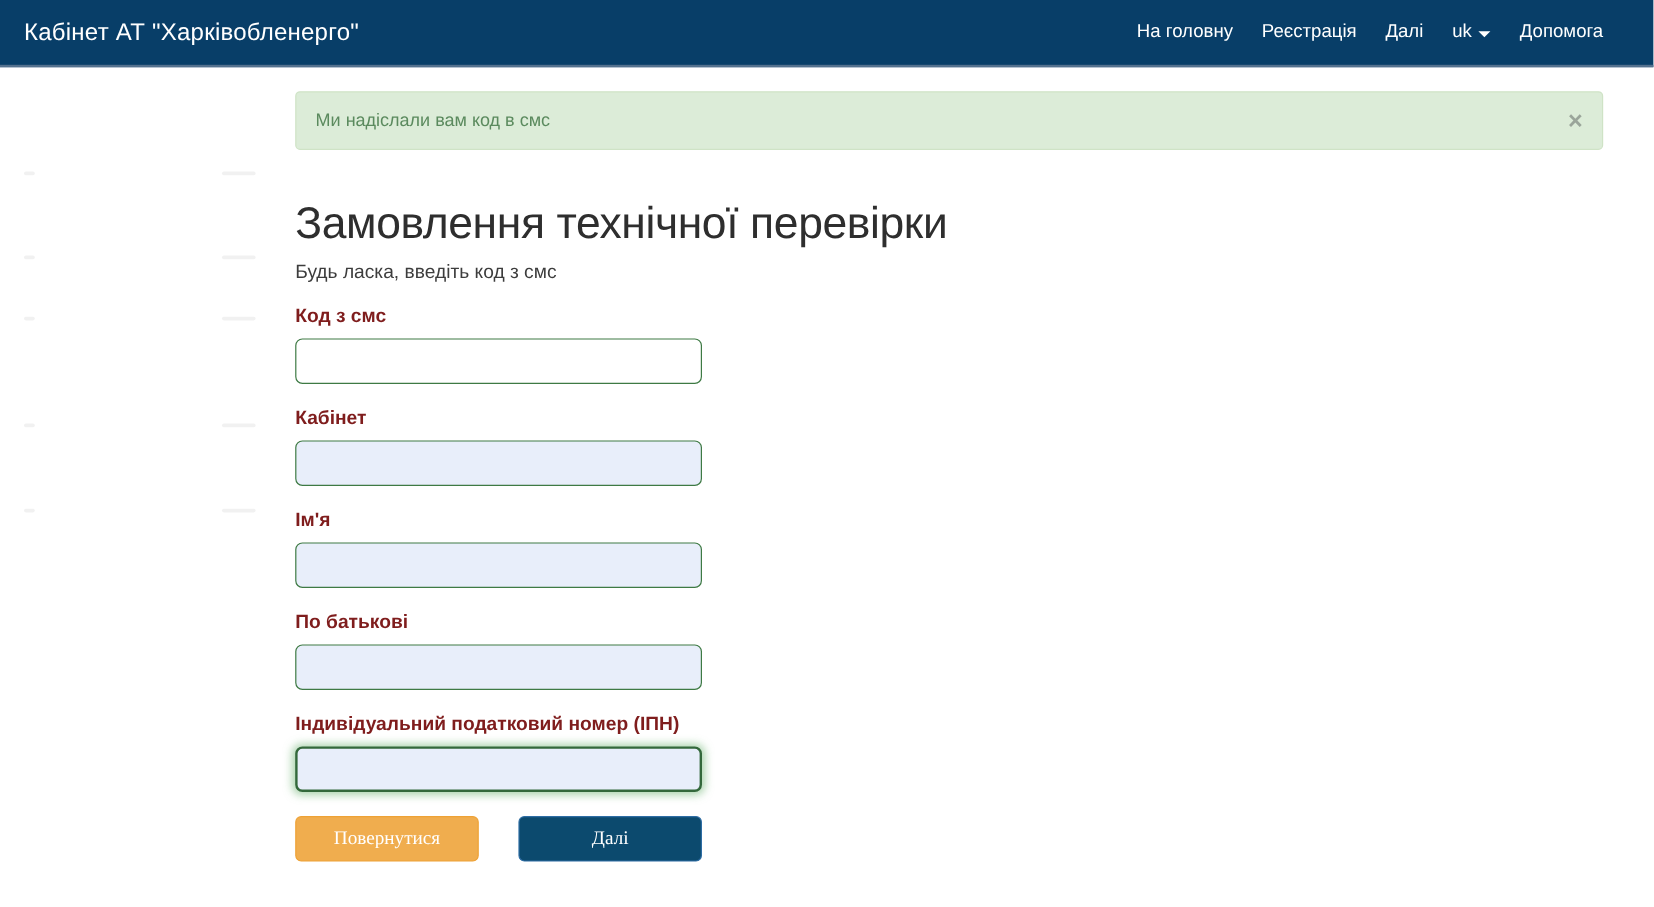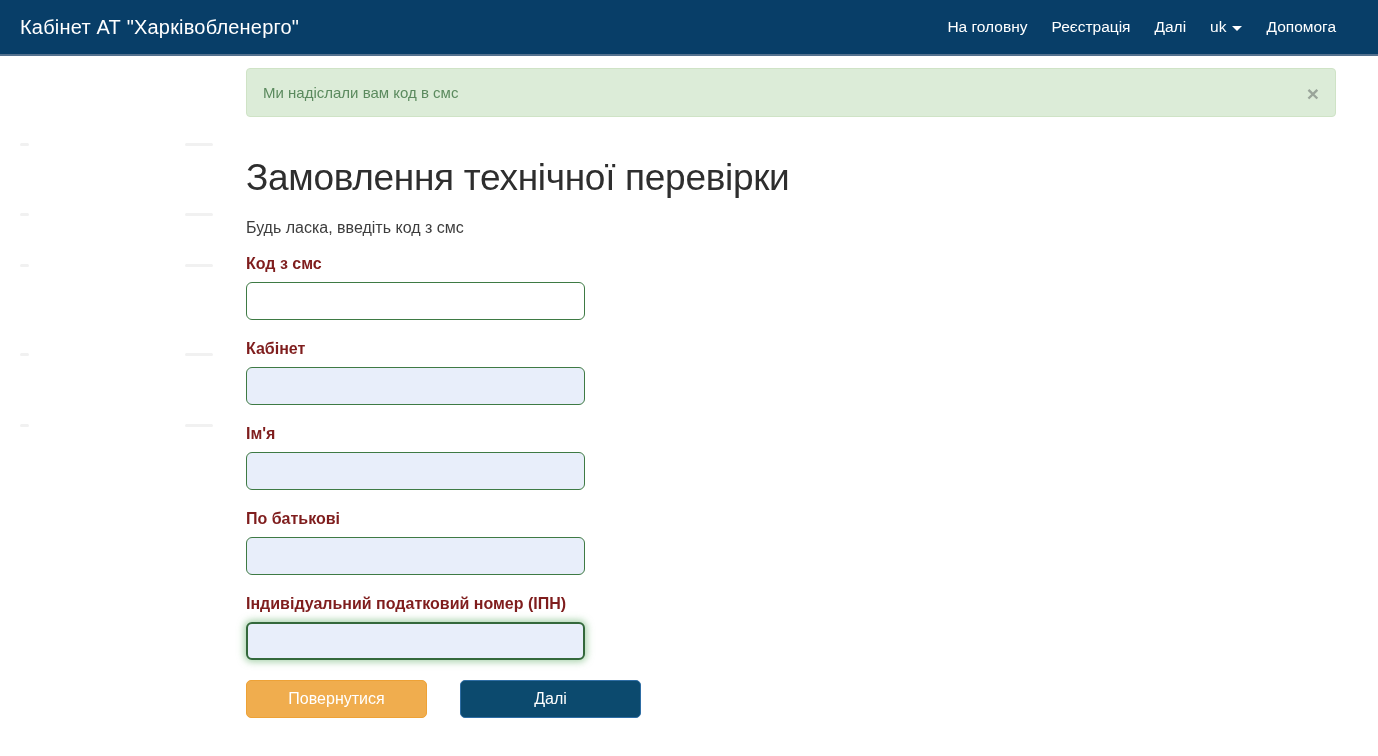--- a/index.html
+++ b/index.html
@@ -31,59 +31,59 @@
   
   .faint-rail { position: absolute; left: 0; top: 56px; width: 240px; height: 700px; pointer-events: none; }
   .faint-row { position: absolute; height: 3px; background: #f1f1f1; border-radius: 2px; }
   .faint-row.tick { left: 20px; width: 9px; }
   .faint-row.dash { left: 185px; width: 28px; }
 
   
   .content { margin-left: 246px; width: 1090px; }
 
   .alert {
-    margin-top: 12px; background: #dcecd8; border: 1px solid #cfe3c6;
+    margin-top: 20px; background: #dcecd8; border: 1px solid #cfe3c6;
     border-radius: 4px; padding: 15px 16px; position: relative;
     color: #5b8a5e; font-size: 15px;
   }
   .alert-close {
     position: absolute; right: 16px; top: 50%; transform: translateY(-50%);
     color: #9aa59a; font-size: 21px; font-weight: bold; line-height: 1;
     cursor: pointer; background: none; border: none;
     font-family: "Liberation Sans", sans-serif;
   }
 
   h1.page-title {
     margin-top: 40px; font-size: 37px; font-weight: 400; color: #2e2e2e;
     letter-spacing: -0.3px;
   }
-  .page-subtitle { margin-top: 20px; font-size: 16px; color: #3d3d3d; }
+  .page-subtitle { margin-top: 12px; font-size: 16px; color: #3d3d3d; }
 
   form.order-form { margin-top: 17px; }
   .form-group { margin-bottom: 19px; }
   .form-label {
     display: block; color: #7f1d1d; font-size: 16px; font-weight: bold;
     margin-bottom: 8px; line-height: 20px;
   }
   .form-input {
     width: 339px; height: 38px; border: 1px solid #3e7a44; border-radius: 6px;
     background: #ffffff; font-size: 16px; padding: 0 10px; color: #333;
     outline: none; display: block;
   }
   .form-input.filled { background: #e8eefa; }
   .form-input.focused {
     border: 2px solid #33683b;
     box-shadow: 0 0 7px 2px rgba(101, 175, 105, 0.55);
   }
 
   .button-row { display: flex; margin-top: 20px; }
   .btn {
-    height: 38px; width: 181px; border-radius: 5px; font-size: 16px;
+    height: 38px; width: 153px; border-radius: 5px; font-size: 16px;
     color: #ffffff; cursor: pointer; text-align: center;
-    font-family: Liberation Sans, sans-serif;
+    font-family: Liberation Serif, serif;
   }
   .btn-back { background: #f0ad4e; border: 1px solid #eea236; }
   .btn-next { background: #0c4a6e; border: 1px solid #2e6da4; margin-left: 33px; }
 </style>
 </head>
 <body>
 
 <header class="navbar">
   <div class="navbar-brand">Кабінет АТ "Харківобленерго"</div>
   <nav class="navbar-menu">

